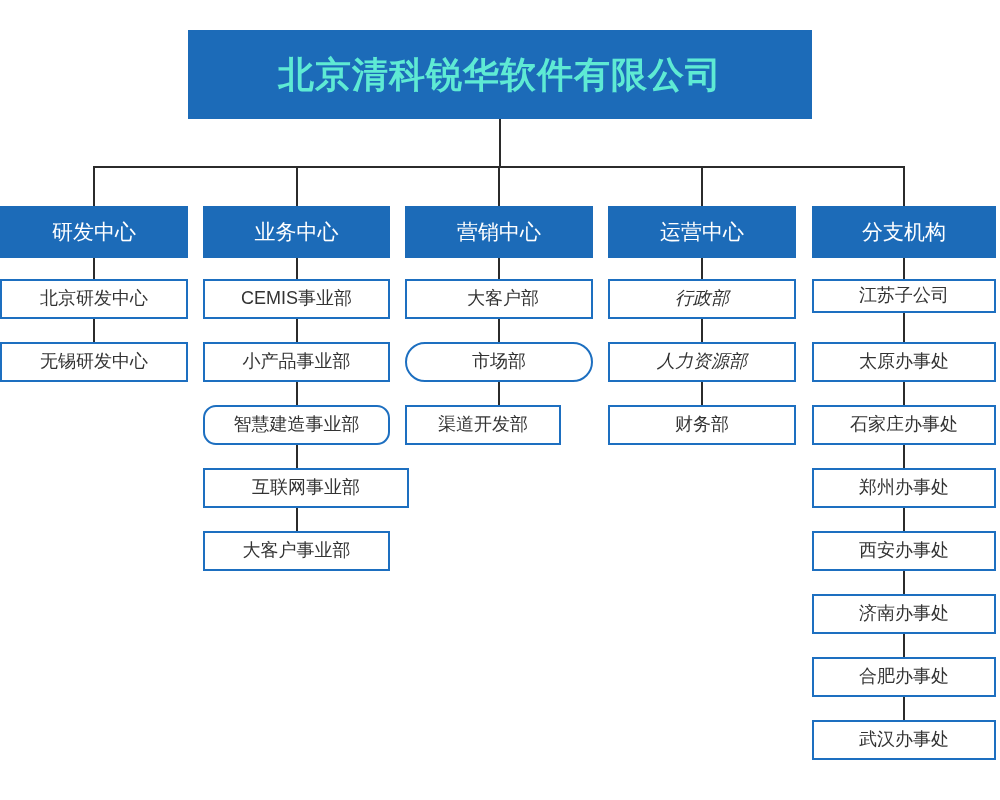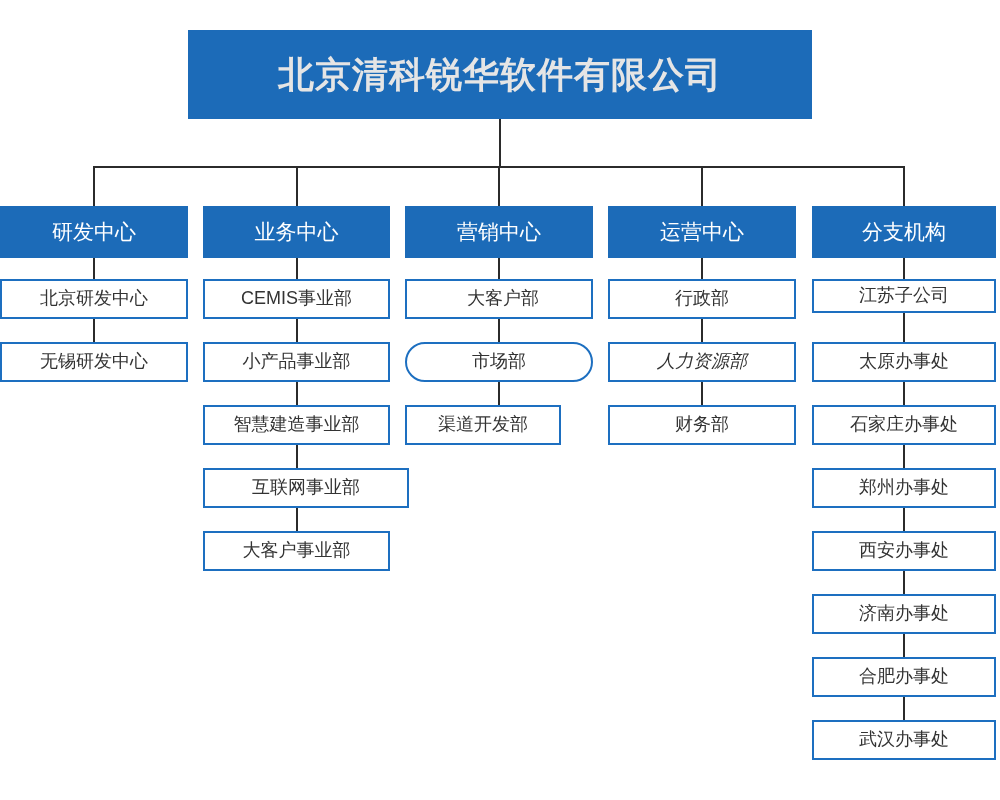--- a/index.html
+++ b/index.html
@@ -23,21 +23,21 @@
     justify-content: center;
     text-align: center;
     line-height: 1.1;
   }
   .root-node {
     left: 188px;
     top: 30px;
     width: 624px;
     height: 89px;
     background: var(--node-fill, #1c6bb8);
-    color: #e5e5e5;
+    color: #5eead4;
     font-size: 36px;
     font-weight: bold;
     letter-spacing: 1px;
     z-index: 2;
   }
   .dept-header {
     background: var(--node-fill, #1c6bb8);
     color: #ffffff;
     font-size: 21px;
     z-index: 2;
@@ -74,29 +74,29 @@
       <div class="connector" style="left: 903px; top: 166px; width: 2px; height: 40px;"></div>
       <div class="connector" style="left: 903px; top: 258px; width: 2px; height: 466px;"></div>
     </div>
   <div id="columns">
       <div class="node dept-header" style="left: 0px; top: 206px; width: 188px; height: 52px;">研发中心</div>
       <div class="node child-node" style="left: 0px; top: 279px; width: 188px; height: 40px;">北京研发中心</div>
       <div class="node child-node" style="left: 0px; top: 342px; width: 188px; height: 40px;">无锡研发中心</div>
       <div class="node dept-header" style="left: 203px; top: 206px; width: 187px; height: 52px;">业务中心</div>
       <div class="node child-node" style="left: 203px; top: 279px; width: 187px; height: 40px;">CEMIS事业部</div>
       <div class="node child-node" style="left: 203px; top: 342px; width: 187px; height: 40px;">小产品事业部</div>
-      <div class="node child-node" style="left: 203px; top: 405px; width: 187px; height: 40px;">智慧建造事业部</div>
+      <div class="node child-node" style="left: 203px; top: 405px; width: 187px; height: 40px; border-radius: 13px;">智慧建造事业部</div>
       <div class="node child-node" style="left: 203px; top: 468px; width: 206px; height: 40px;">互联网事业部</div>
       <div class="node child-node" style="left: 203px; top: 531px; width: 187px; height: 40px;">大客户事业部</div>
       <div class="node dept-header" style="left: 405px; top: 206px; width: 188px; height: 52px;">营销中心</div>
       <div class="node child-node" style="left: 405px; top: 279px; width: 188px; height: 40px; padding-left: 8px;">大客户部</div>
       <div class="node child-node" style="left: 405px; top: 342px; width: 188px; height: 40px; border-radius: 20px;">市场部</div>
       <div class="node child-node" style="left: 405px; top: 405px; width: 156px; height: 40px;">渠道开发部</div>
       <div class="node dept-header" style="left: 608px; top: 206px; width: 188px; height: 52px;">运营中心</div>
-      <div class="node child-node" style="left: 608px; top: 279px; width: 188px; height: 40px;">行政部</div>
+      <div class="node child-node" style="left: 608px; top: 279px; width: 188px; height: 40px; font-style: italic;">行政部</div>
       <div class="node child-node" style="left: 608px; top: 342px; width: 188px; height: 40px; font-style: italic;">人力资源部</div>
       <div class="node child-node" style="left: 608px; top: 405px; width: 188px; height: 40px;">财务部</div>
       <div class="node dept-header" style="left: 812px; top: 206px; width: 184px; height: 52px;">分支机构</div>
       <div class="node child-node" style="left: 812px; top: 279px; width: 184px; height: 34px;">江苏子公司</div>
       <div class="node child-node" style="left: 812px; top: 342px; width: 184px; height: 40px;">太原办事处</div>
       <div class="node child-node" style="left: 812px; top: 405px; width: 184px; height: 40px;">石家庄办事处</div>
       <div class="node child-node" style="left: 812px; top: 468px; width: 184px; height: 40px;">郑州办事处</div>
       <div class="node child-node" style="left: 812px; top: 531px; width: 184px; height: 40px;">西安办事处</div>
       <div class="node child-node" style="left: 812px; top: 594px; width: 184px; height: 40px;">济南办事处</div>
       <div class="node child-node" style="left: 812px; top: 657px; width: 184px; height: 40px;">合肥办事处</div>

